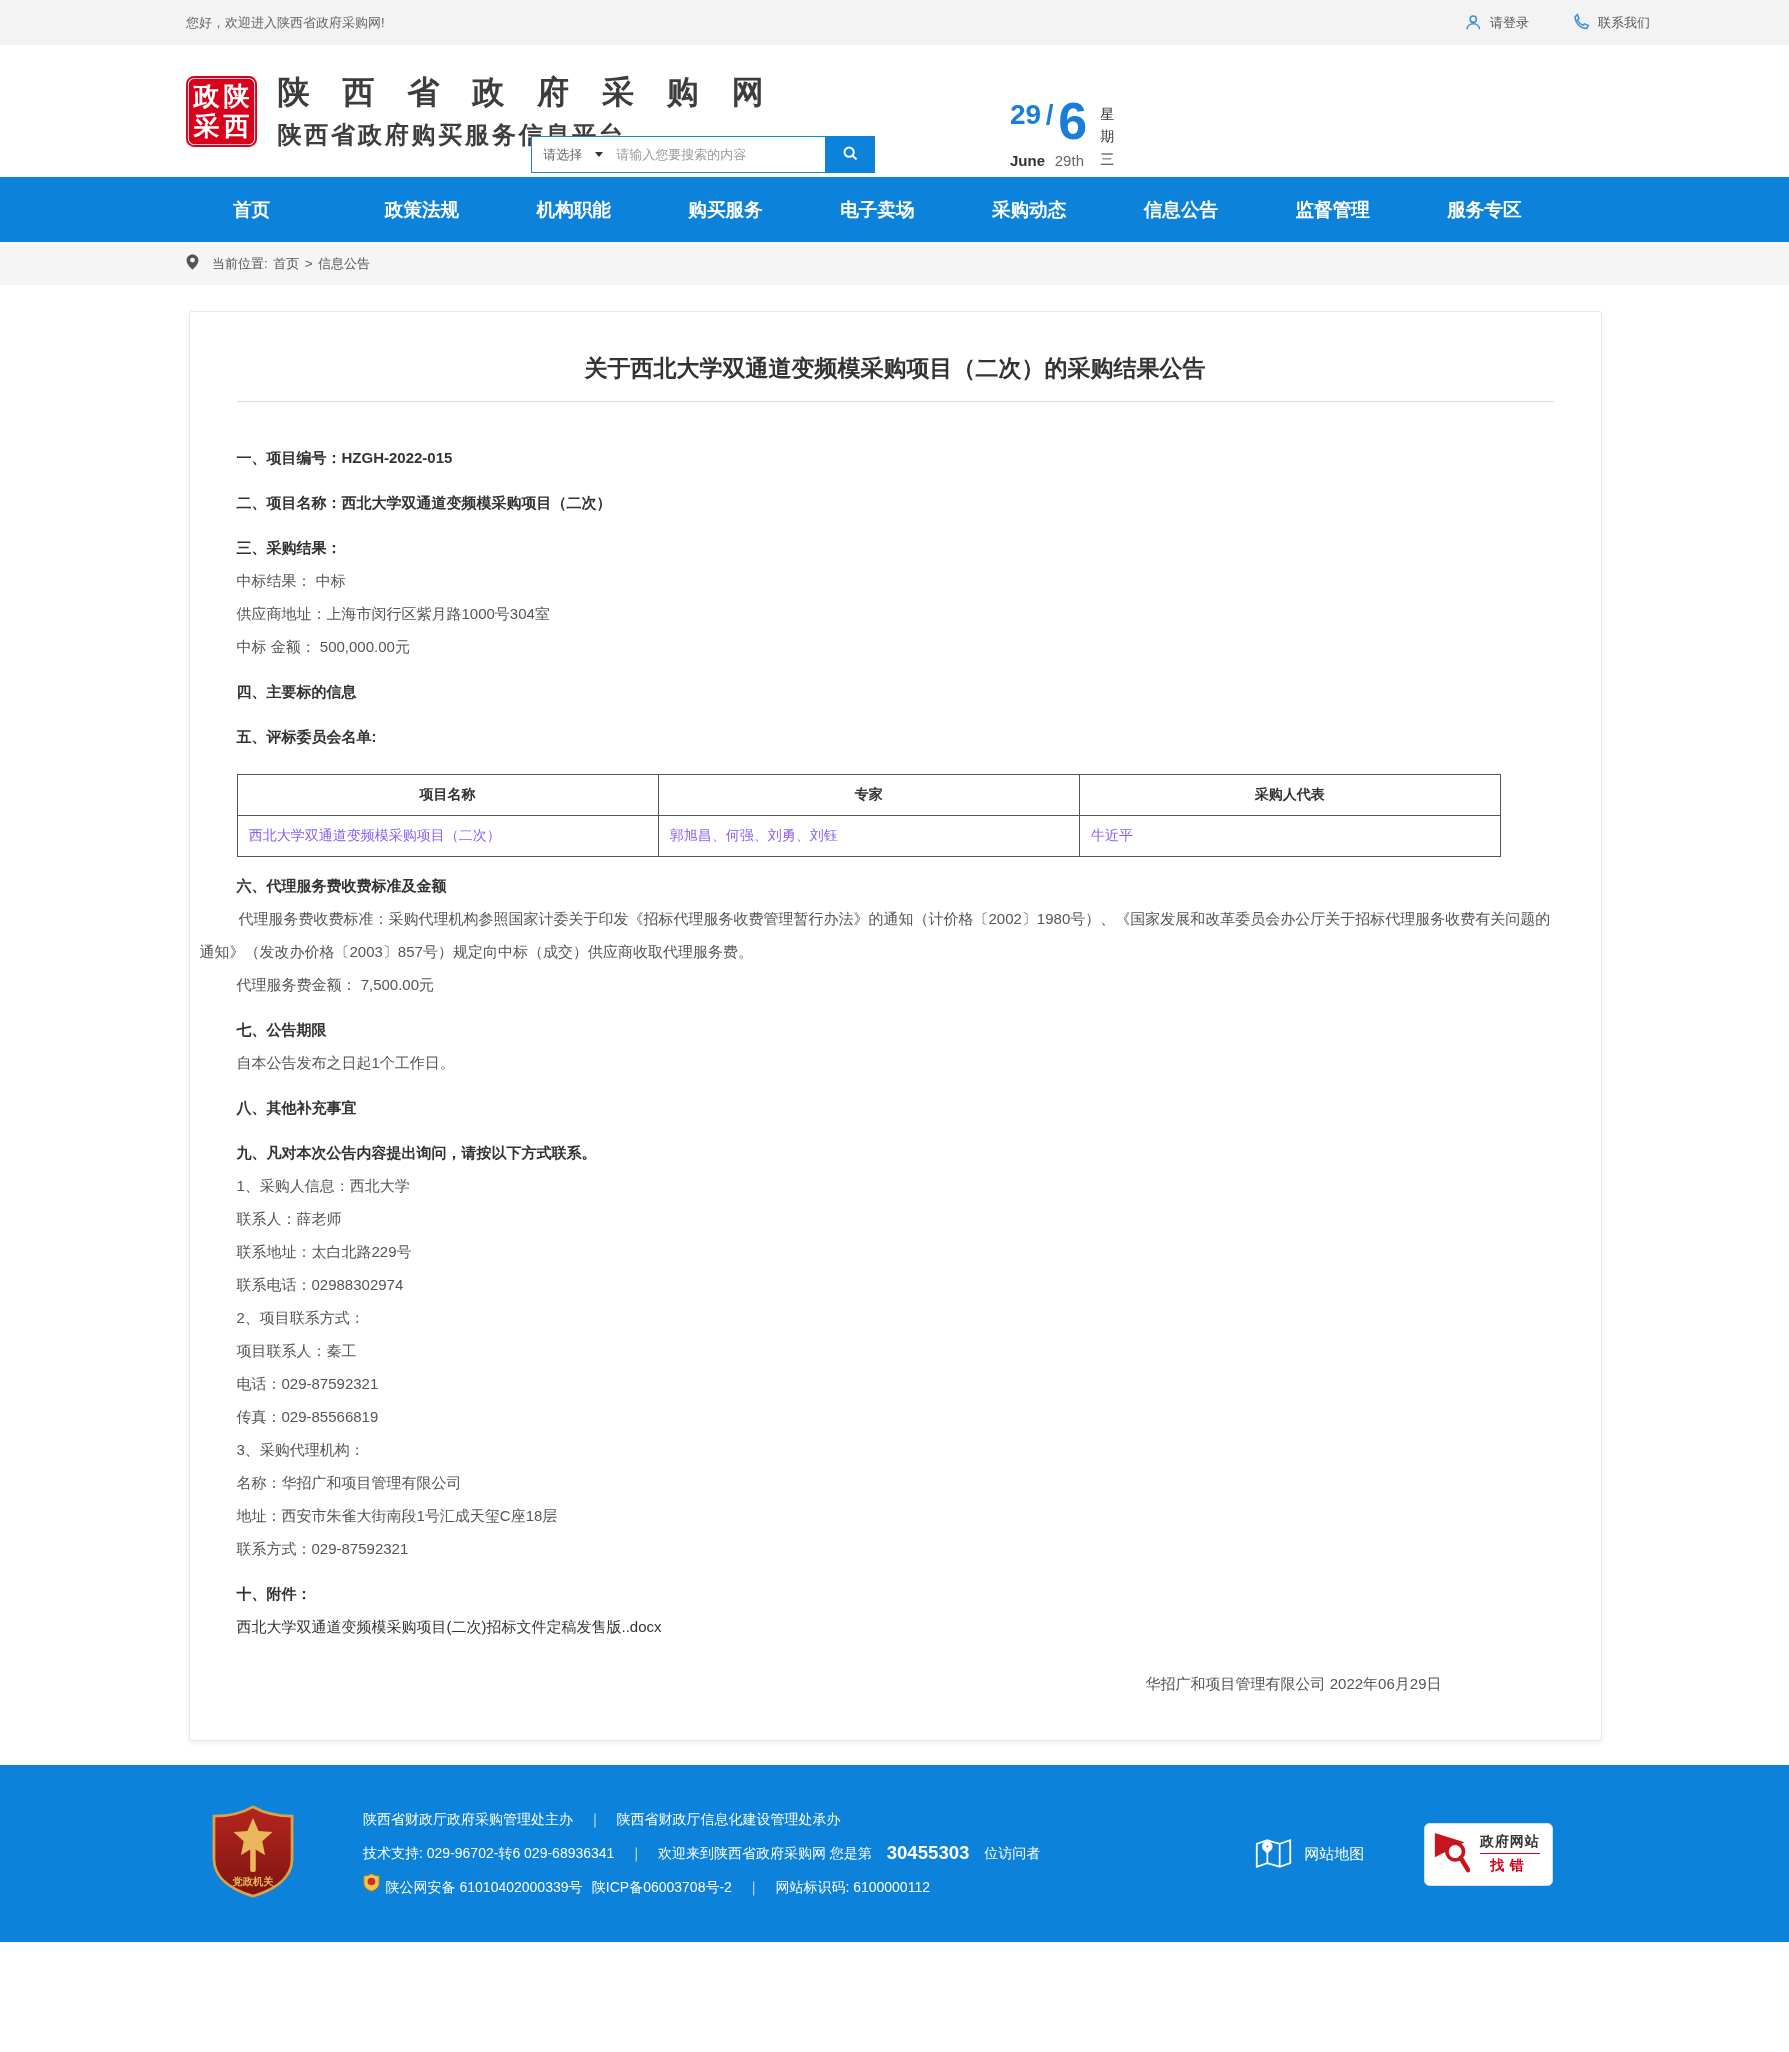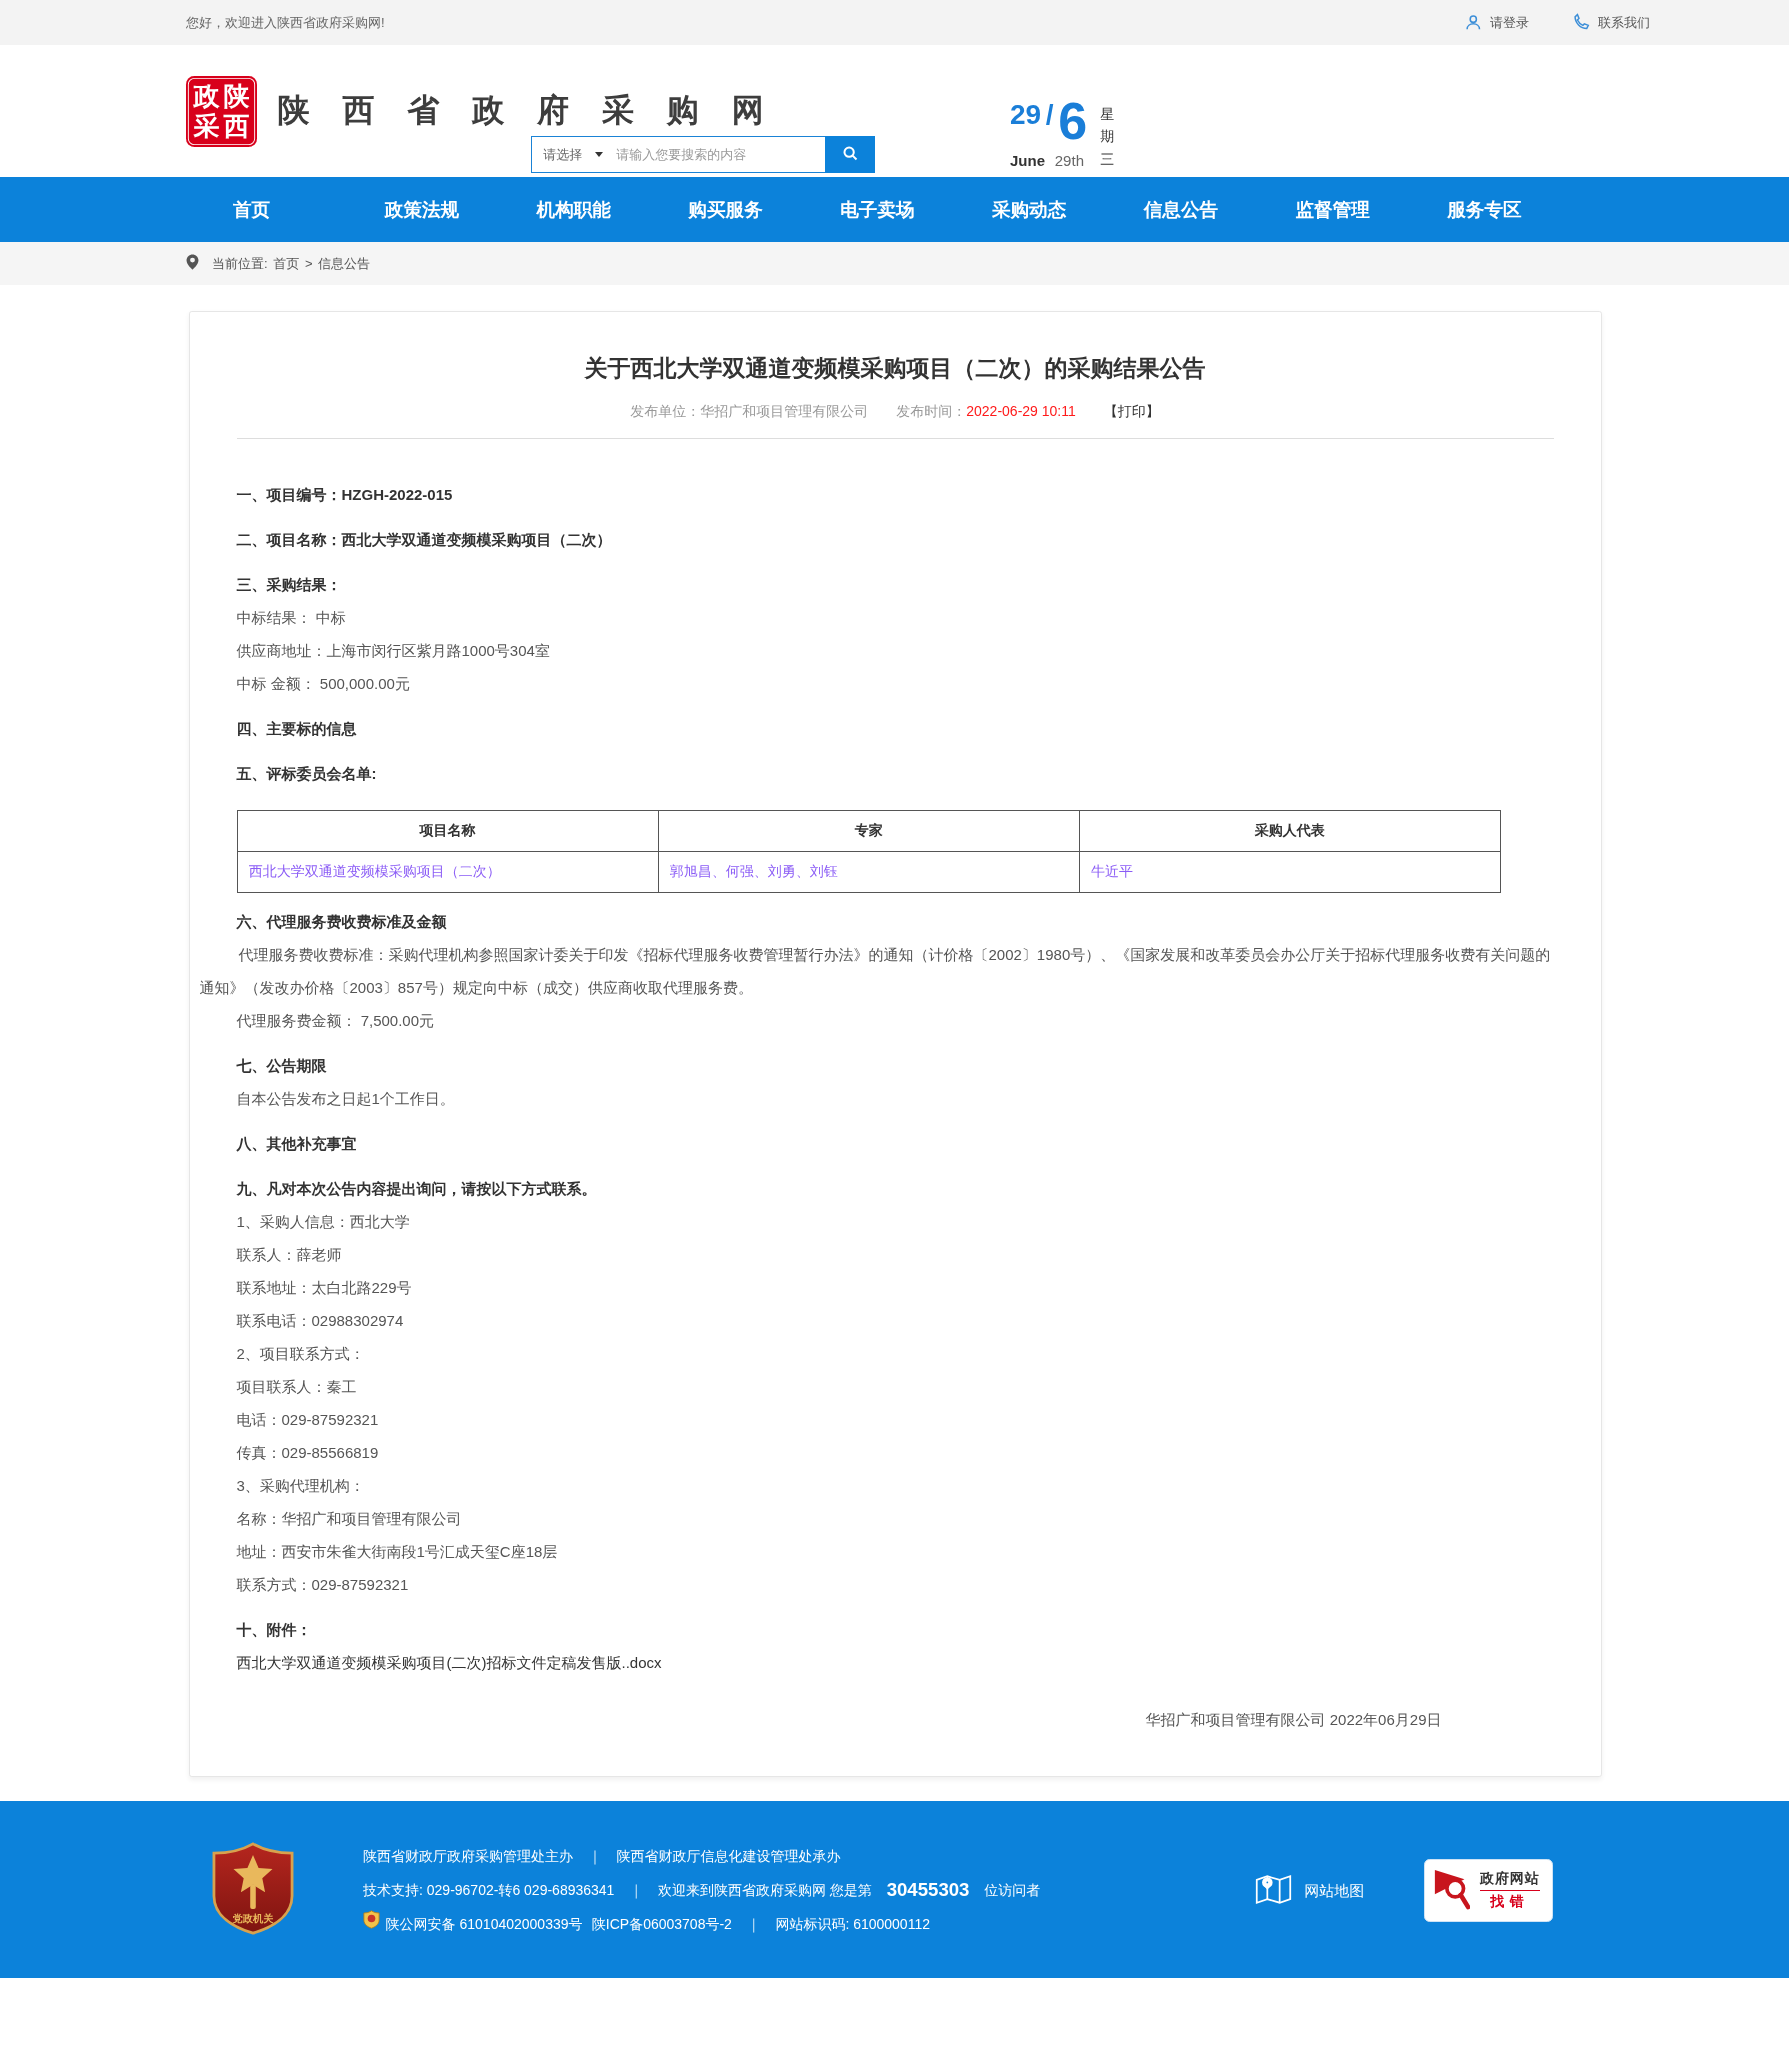--- a/index.html
+++ b/index.html
@@ -114,20 +114,21 @@
 
 <div class="header">
   <div class="logo-box">
     <span>政</span>
     <span>陕</span>
     <span>采</span>
     <span>西</span>
   </div>
   <div class="site-titles">
     <div class="site-name">陕 西 省 政 府 采 购 网</div>
+    <div class="site-sub">陕西省政府购买服务信息平台</div>
   </div>
 
   <div class="search-box">
     <div class="search-select">
       <span>请选择</span>
       <span class="caret-down"></span>
     </div>
     <input class="search-input" placeholder="请输入您要搜索的内容" style="">
     <button class="search-btn">
       <span>
@@ -174,29 +175,20 @@
     </svg>
   </span>
   <span class="lbl">当前位置:</span>
   <a>首页</a>
   <span>&gt;</span>
   <a>信息公告</a>
 </div>
 
 <div class="card">
   <div class="art-title">关于西北大学双通道变频模采购项目（二次）的采购结果公告</div>
-  <div class="art-meta">
-    <span class="pub">
-      <span>发布单位：</span><span>华招广和项目管理有限公司</span>
-    </span>
-    <span>
-      <span>发布时间：</span><span class="red">2022-06-29 10:11</span>
-    </span>
-    <span class="print">【打印】</span>
-  </div>
   <div class="art-divider"></div>
 
   <div class="article-body">
     <div class="h-line">一、项目编号：HZGH-2022-015</div>
     <div class="h-line">二、项目名称：西北大学双通道变频模采购项目（二次）</div>
     <div class="h-line">三、采购结果：</div>
     <div class="t-line">中标结果： 中标</div>
     <div class="t-line">供应商地址：上海市闵行区紫月路1000号304室</div>
     <div class="t-line">中标 金额：  500,000.00元</div>
     <div class="h-line">四、主要标的信息</div>

